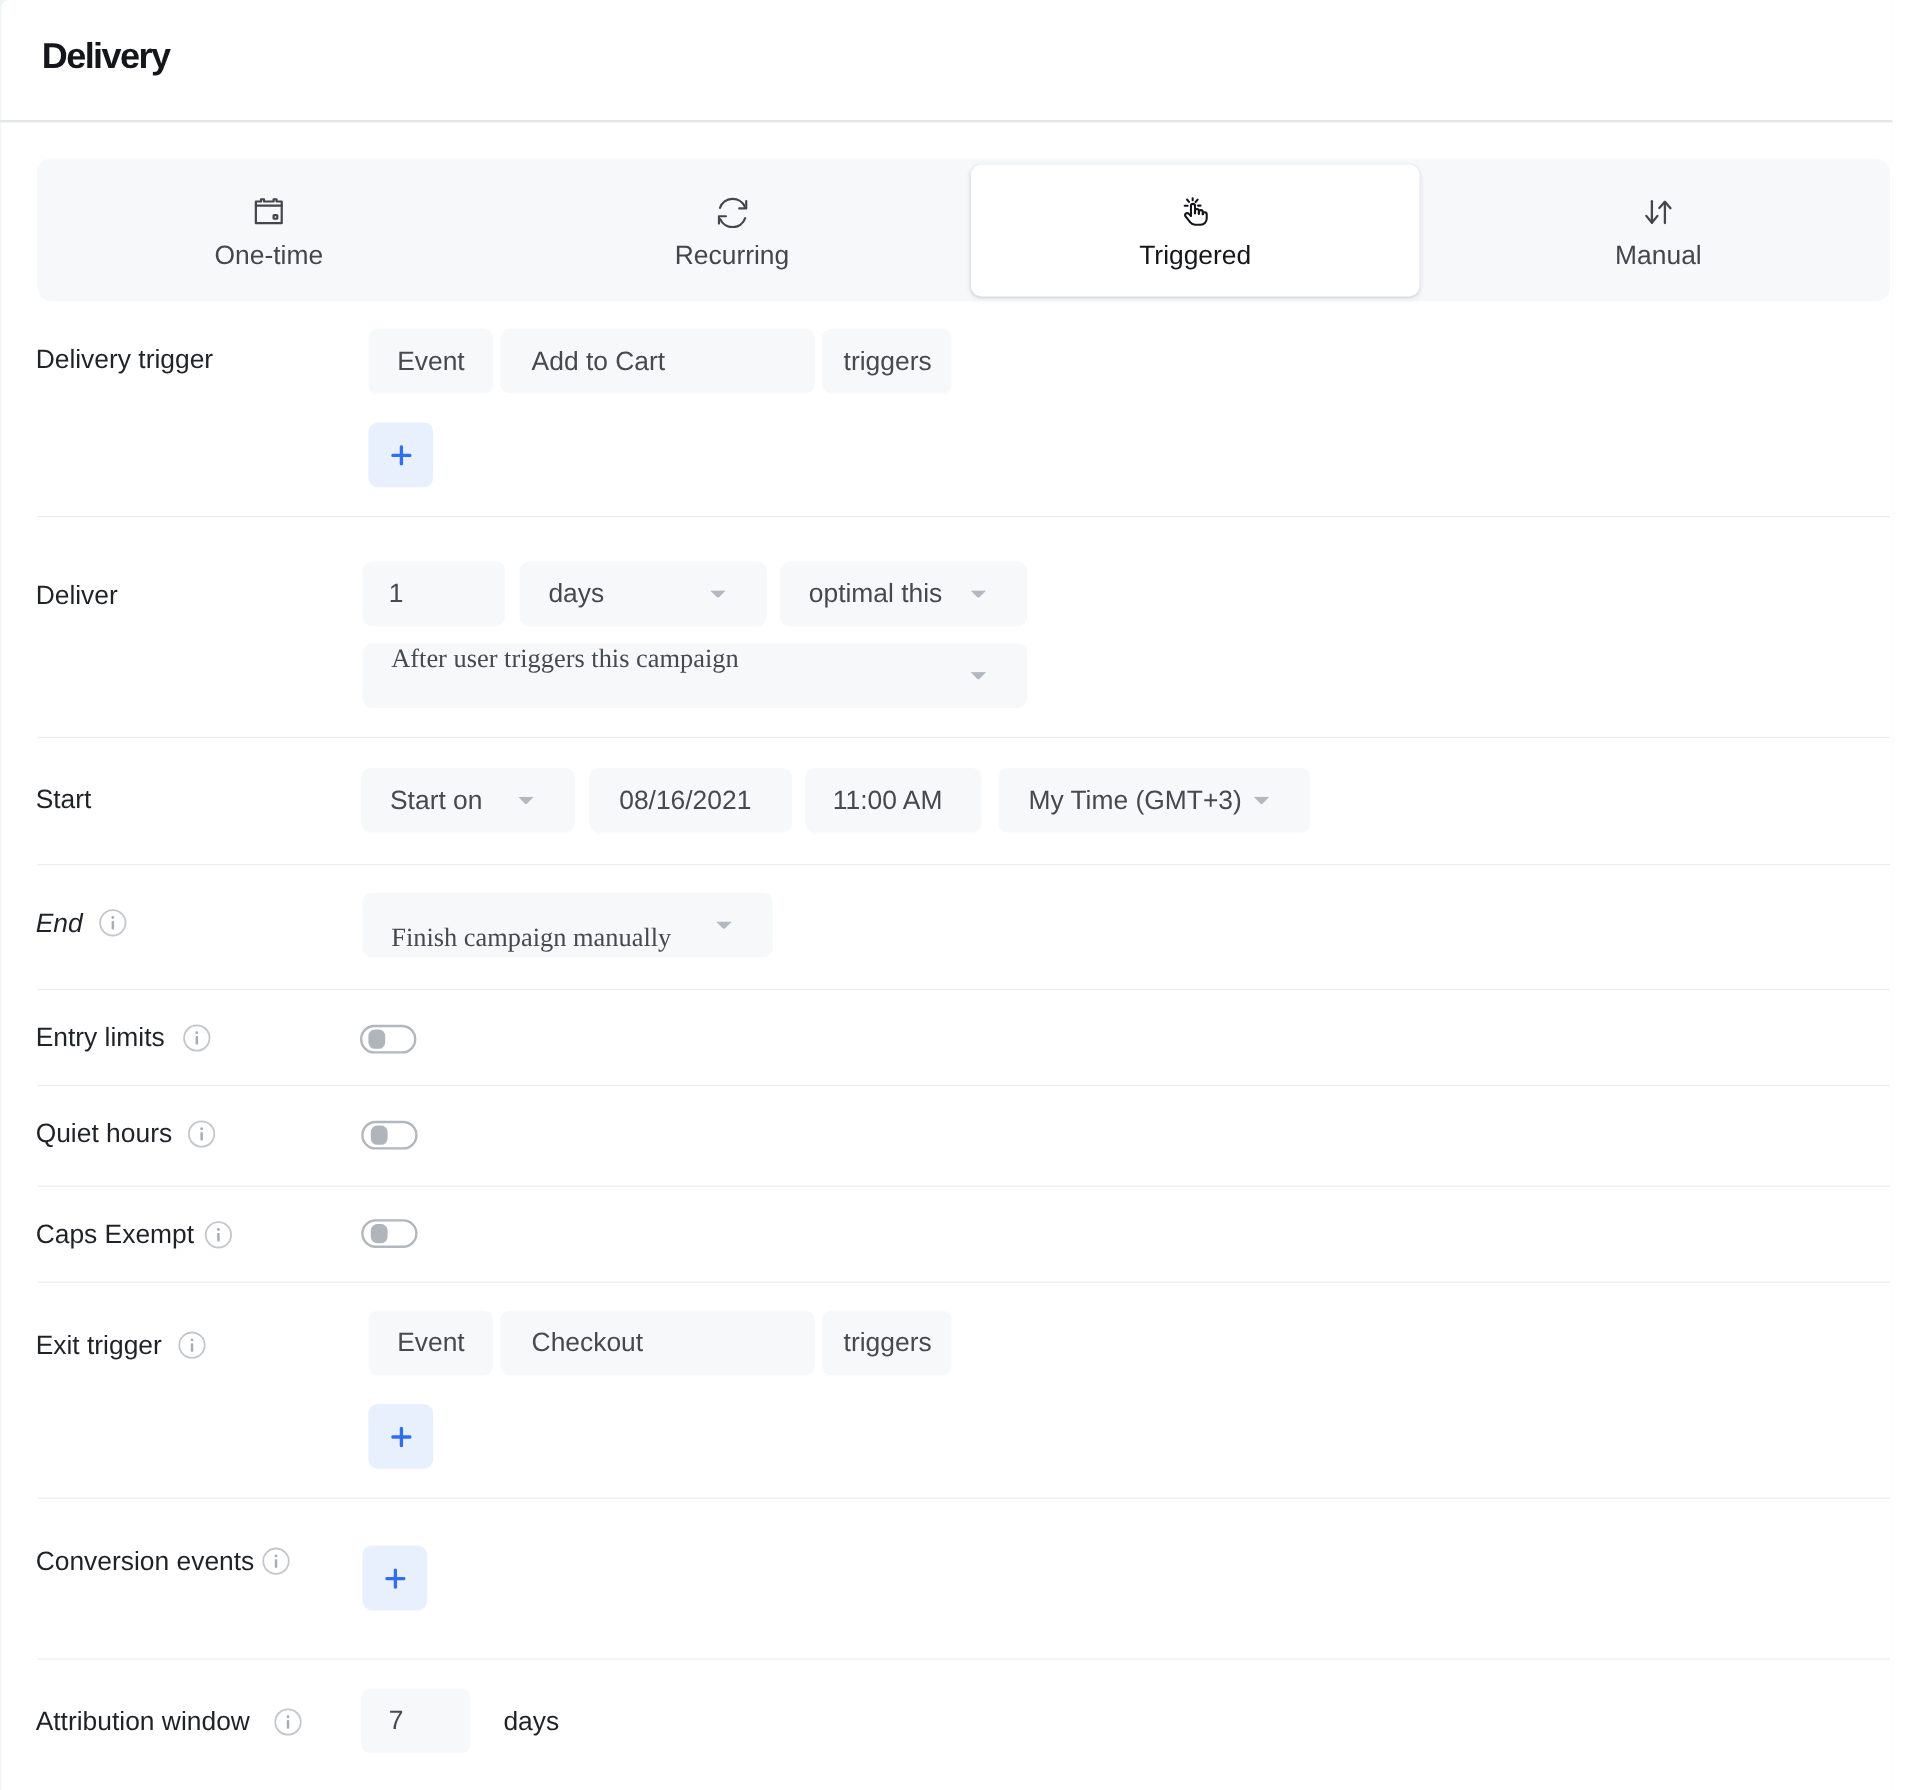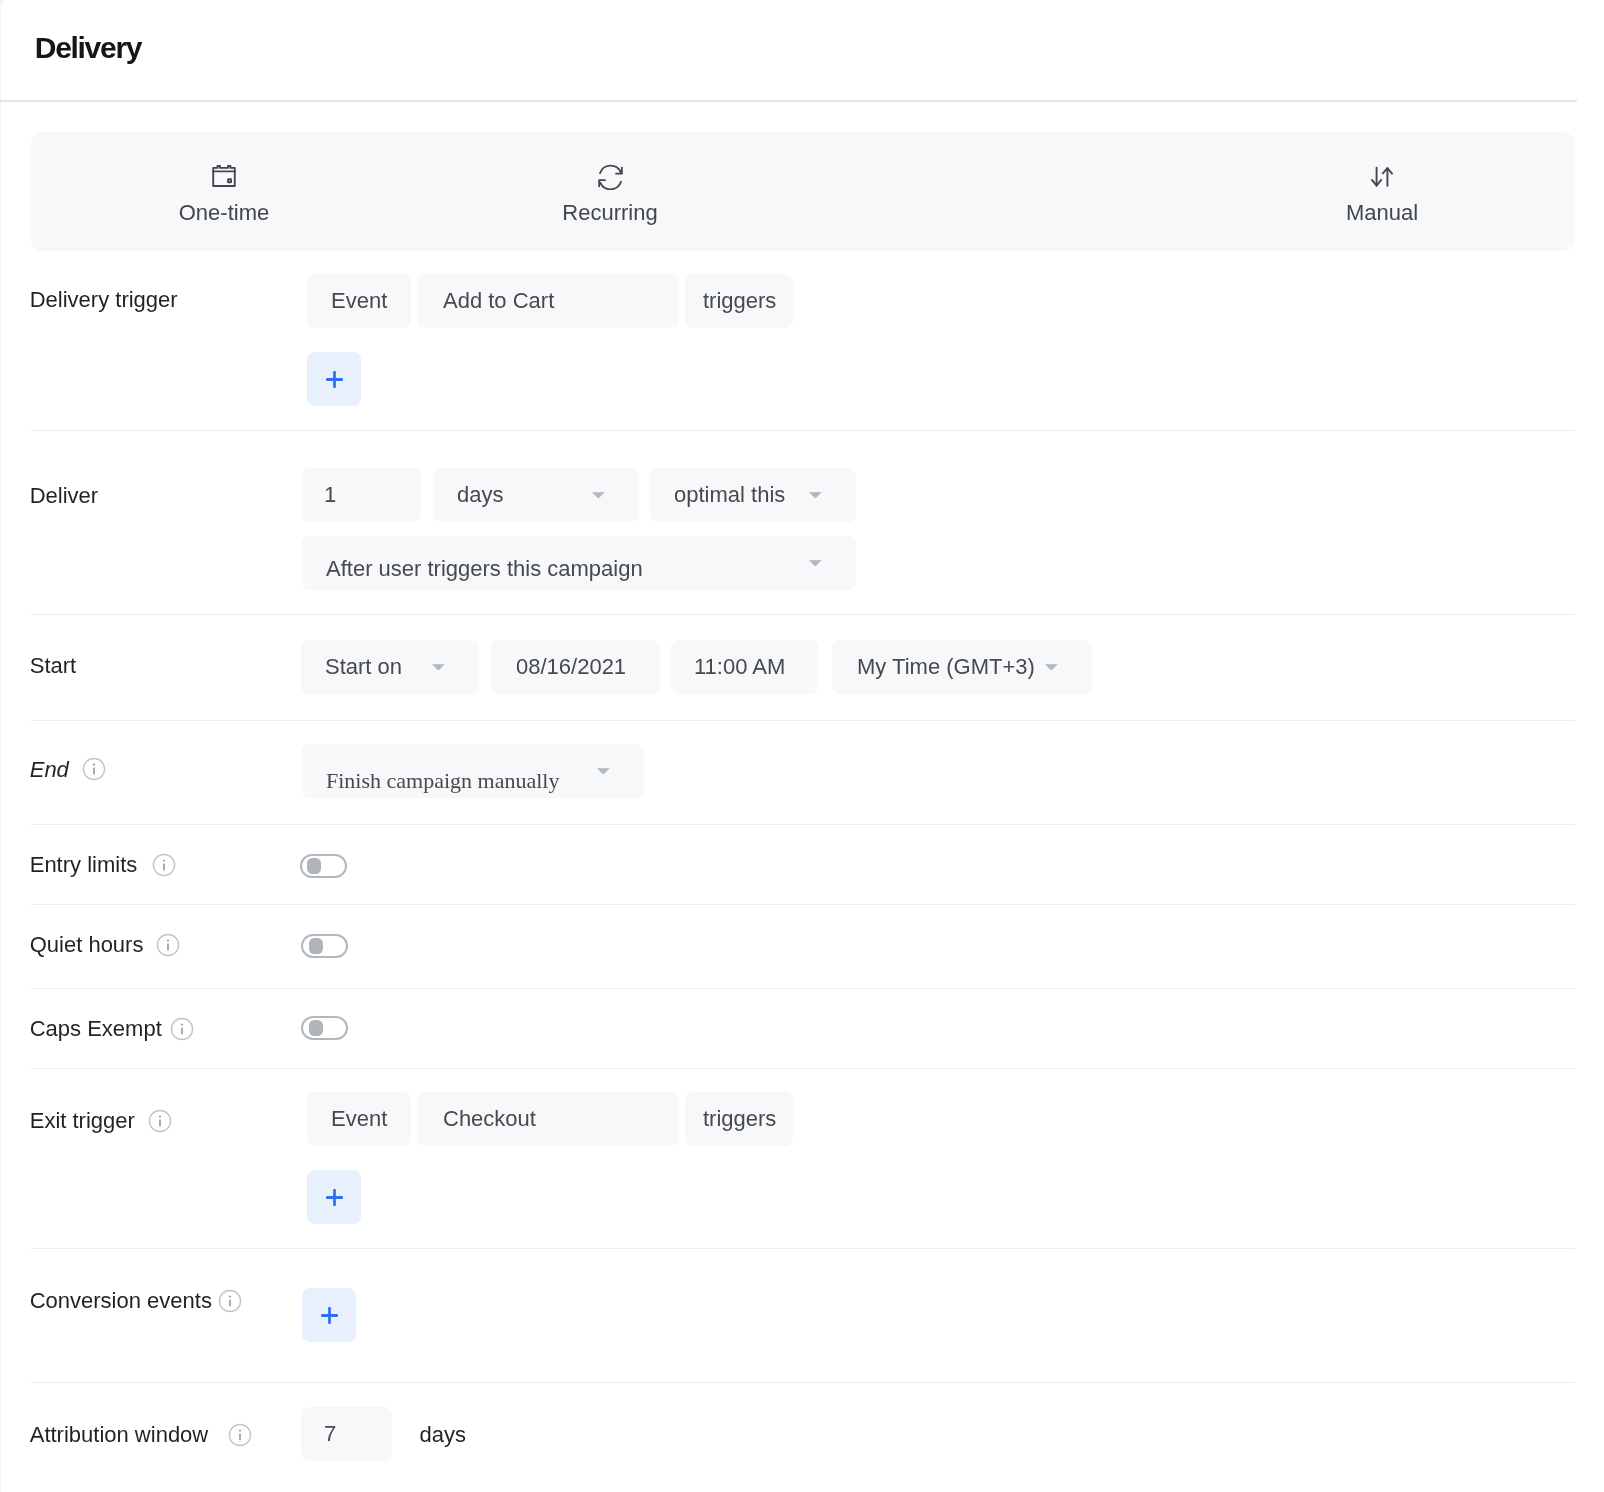--- a/index.html
+++ b/index.html
@@ -77,20 +77,33 @@
         <svg width="27" height="27" viewBox="0 0 24 24" fill="none" stroke="#43464a" stroke-width="1.62" stroke-linecap="round" stroke-linejoin="round">
           <polyline points="22.1,4.1 22.1,9.5 16.9,9.5"></polyline>
           <polyline points="1.9,20.7 1.9,15.3 7.1,15.3"></polyline>
           <path d="M2.67 9.07A9.96 9.96 0 0 1 21.16 8.27"></path>
           <path d="M21.33 16.71A9.96 9.96 0 0 1 2.84 17.51"></path>
         </svg>
       </span>
       <span class="seg-label">Recurring</span>
     </div>
 
+    <div class="seg active" style="left:772px;">
+      <div class="seg-card"></div>
+      <span class="seg-icon">
+        <svg width="26" height="26" viewBox="0 0 24 24" fill="none" stroke="#14161a" stroke-width="1.6" stroke-linecap="round" stroke-linejoin="round">
+          <path d="M8.75 15.2V7.9a1.55 1.55 0 0 1 3.1 0v5.9"></path>
+          <path d="M11.85 13.3v-1.5a1.5 1.5 0 0 1 3 0v2.1"></path>
+          <path d="M14.85 13.9v-1.2a1.5 1.5 0 0 1 3 0v1.6"></path>
+          <path d="M17.85 14.3a1.5 1.5 0 0 1 3 0v3.4a4.7 4.7 0 0 1-4.7 4.7h-4.2a4.9 4.9 0 0 1-3.9-1.95l-3.6-4.6a1.5 1.5 0 0 1 .45-2.1a1.75 1.75 0 0 1 2.2.3l1.6 1.6"></path>
+          <path d="M10.05 2.1v1.5M5.7 3.0l1.5 1.9M3.9 7.8h2.3M13.9 3.1l-1.6 1.8M14.2 7.7h1.9"></path>
+        </svg>
+      </span>
+      <span class="seg-label">Triggered</span>
+    </div>
 
     <div class="seg" style="left:1158px;">
       <span class="seg-icon">
         <svg width="26" height="26" viewBox="0 0 24 24" fill="none" stroke="#43464a" stroke-width="1.75" stroke-linecap="round" stroke-linejoin="round">
           <path d="M7 4.3v16.6"></path>
           <polyline points="2.7,15.6 7,20.9 11.3,15.6"></polyline>
           <path d="M17 21.1V4.8"></path>
           <polyline points="12.7,9.5 17,4.8 21.3,9.7"></polyline>
         </svg>
       </span>
@@ -125,21 +138,21 @@
         <path d="M2 2h122L63 64z" fill="#b3b8bf" stroke="#b3b8bf" stroke-width="4" stroke-linejoin="round"></path>
       </svg>
   </div>
   <div class="field" style="left:650px;top:468px;width:206px;height:54px;">
     <span class="ftext" style="left:24px;top:14px;">optimal this</span>
     <svg style="position:absolute;right:34.5px;top:23.7px;" width="12.6" height="6.6" viewBox="0 0 126 66">
         <path d="M2 2h122L63 64z" fill="#b3b8bf" stroke="#b3b8bf" stroke-width="4" stroke-linejoin="round"></path>
       </svg>
   </div>
   <div class="field" style="left:302px;top:536px;width:554px;height:54px;">
-    <span class="ftext" style="left:24px;top:20px;">After user triggers this campaign</span>
+    <span class="ftext" style="left:24px;top:0;font-family:Liberation Serif, serif;">After user triggers this campaign</span>
     <svg style="position:absolute;right:34.5px;top:23.7px;" width="12.6" height="6.6" viewBox="0 0 126 66">
         <path d="M2 2h122L63 64z" fill="#b3b8bf" stroke="#b3b8bf" stroke-width="4" stroke-linejoin="round"></path>
       </svg>
   </div>
   <div class="sep" style="top:614px;"></div>
 
   <div class="label" style="left:31px;top:654px;">Start</div>
   <div class="field" style="left:301px;top:640px;width:178px;height:54px;">
     <span class="ftext" style="left:24px;top:14px;">Start on</span>
     <svg style="position:absolute;right:34.5px;top:23.7px;" width="12.6" height="6.6" viewBox="0 0 126 66">

